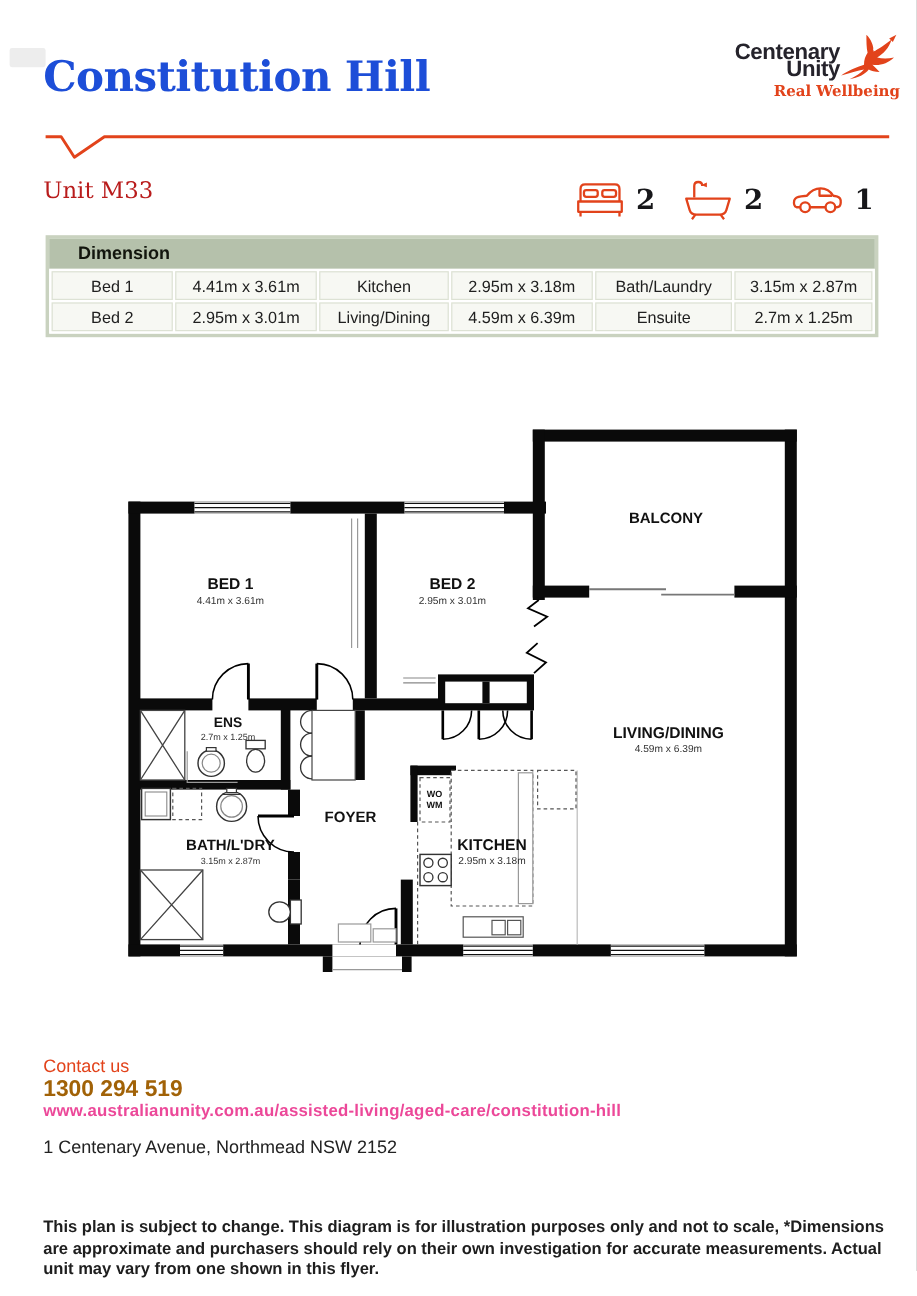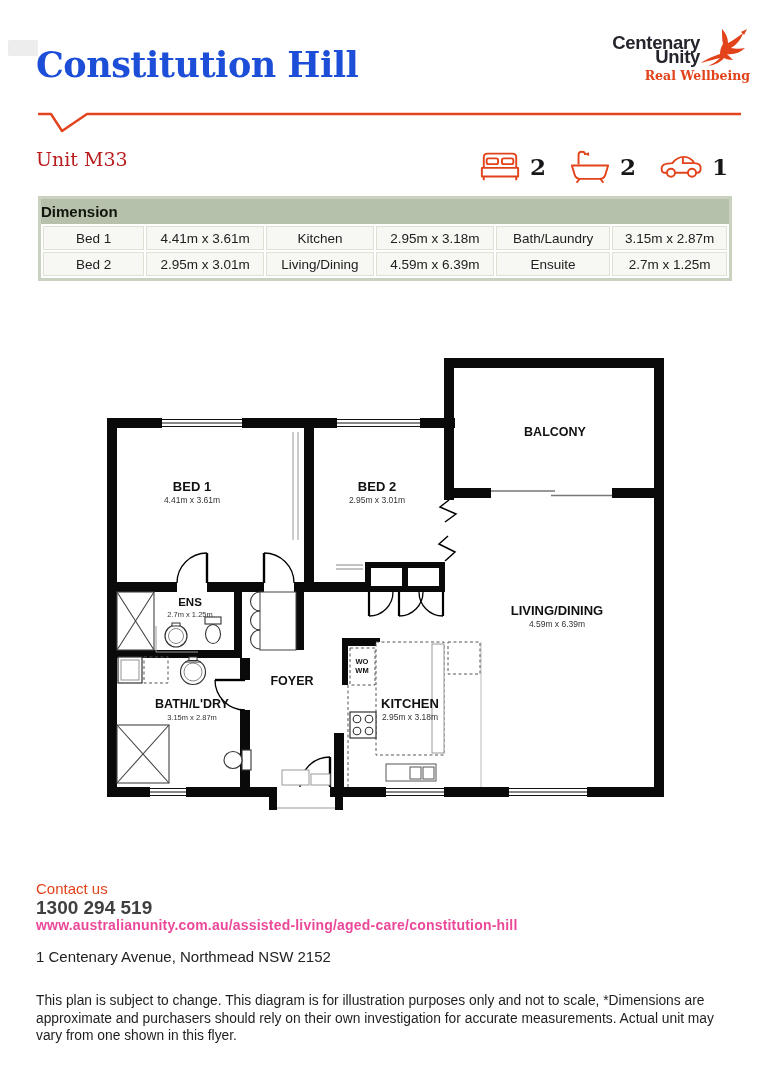--- a/index.html
+++ b/index.html
@@ -13,32 +13,32 @@
   .bird{position:absolute;left:700px;top:28px;}
   .tagline{position:absolute;top:68px;left:630px;width:120px;text-align:right;
            font-family:"DejaVu Serif","Liberation Serif",serif;font-weight:700;font-size:12.5px;color:#e2431b;}
   .divider{position:absolute;left:37px;top:103px;}
   .unit-name{position:absolute;left:36px;top:148px;font-family:"DejaVu Serif","Liberation Serif",serif;
              font-size:19px;color:#b91c1c;}
   .stats{position:absolute;top:148px;right:36px;display:flex;align-items:center;gap:9px;}
   .stat-num{font-family:"DejaVu Serif","Liberation Serif",serif;font-weight:600;font-size:23px;color:#17171a;
             margin-right:14px;}
   .dim-table{position:absolute;left:38px;top:196px;width:688px;border:3px solid #c9d2bf;background:#fff;}
-  .dim-header{background:#b5c1ab;height:25px;line-height:25px;padding-left:0;font-weight:700;
+  .dim-header{background:#b5c1ab;height:25px;line-height:25px;padding-left:24px;font-weight:700;
               font-size:15px;color:#12150d;}
   table.dims{width:100%;border-collapse:separate;border-spacing:2px;background:#fff;}
   table.dims td{background:#f7f8f3;border:1px solid #dde2d4;text-align:center;font-size:13.5px;
                 color:#202020;height:20px;padding:1px 2px;}
   .plan-wrap{position:absolute;left:92px;top:340px;}
   .footer{position:absolute;left:36px;}
   .f-contact{top:880px;font-size:15px;color:#e2431b;}
-  .f-phone{top:897px;font-size:19px;font-weight:700;color:#404040;}
+  .f-phone{top:897px;font-size:19px;font-weight:700;color:#a16207;}
   .f-url{top:917px;font-size:14px;font-weight:700;color:#ec4899;letter-spacing:0.2px;}
   .f-addr{top:948px;font-size:15px;color:#222;}
-  .f-disc{top:992px;width:706px;font-size:13.8px;line-height:17.5px;color:#1e1e1e;}
+  .f-disc{top:1014px;width:706px;font-size:13.8px;line-height:17.5px;color:#1e1e1e;font-weight:bold;}
   .f-copy{top:1026px;font-size:13.8px;color:#1e1e1e;}
   svg text{font-family:"Liberation Sans",sans-serif;}
   .room-label{font-weight:700;fill:#111;}
   .room-dims{fill:#333;}
 </style>
 </head>
 <body>
 
 <div class="page">
 

